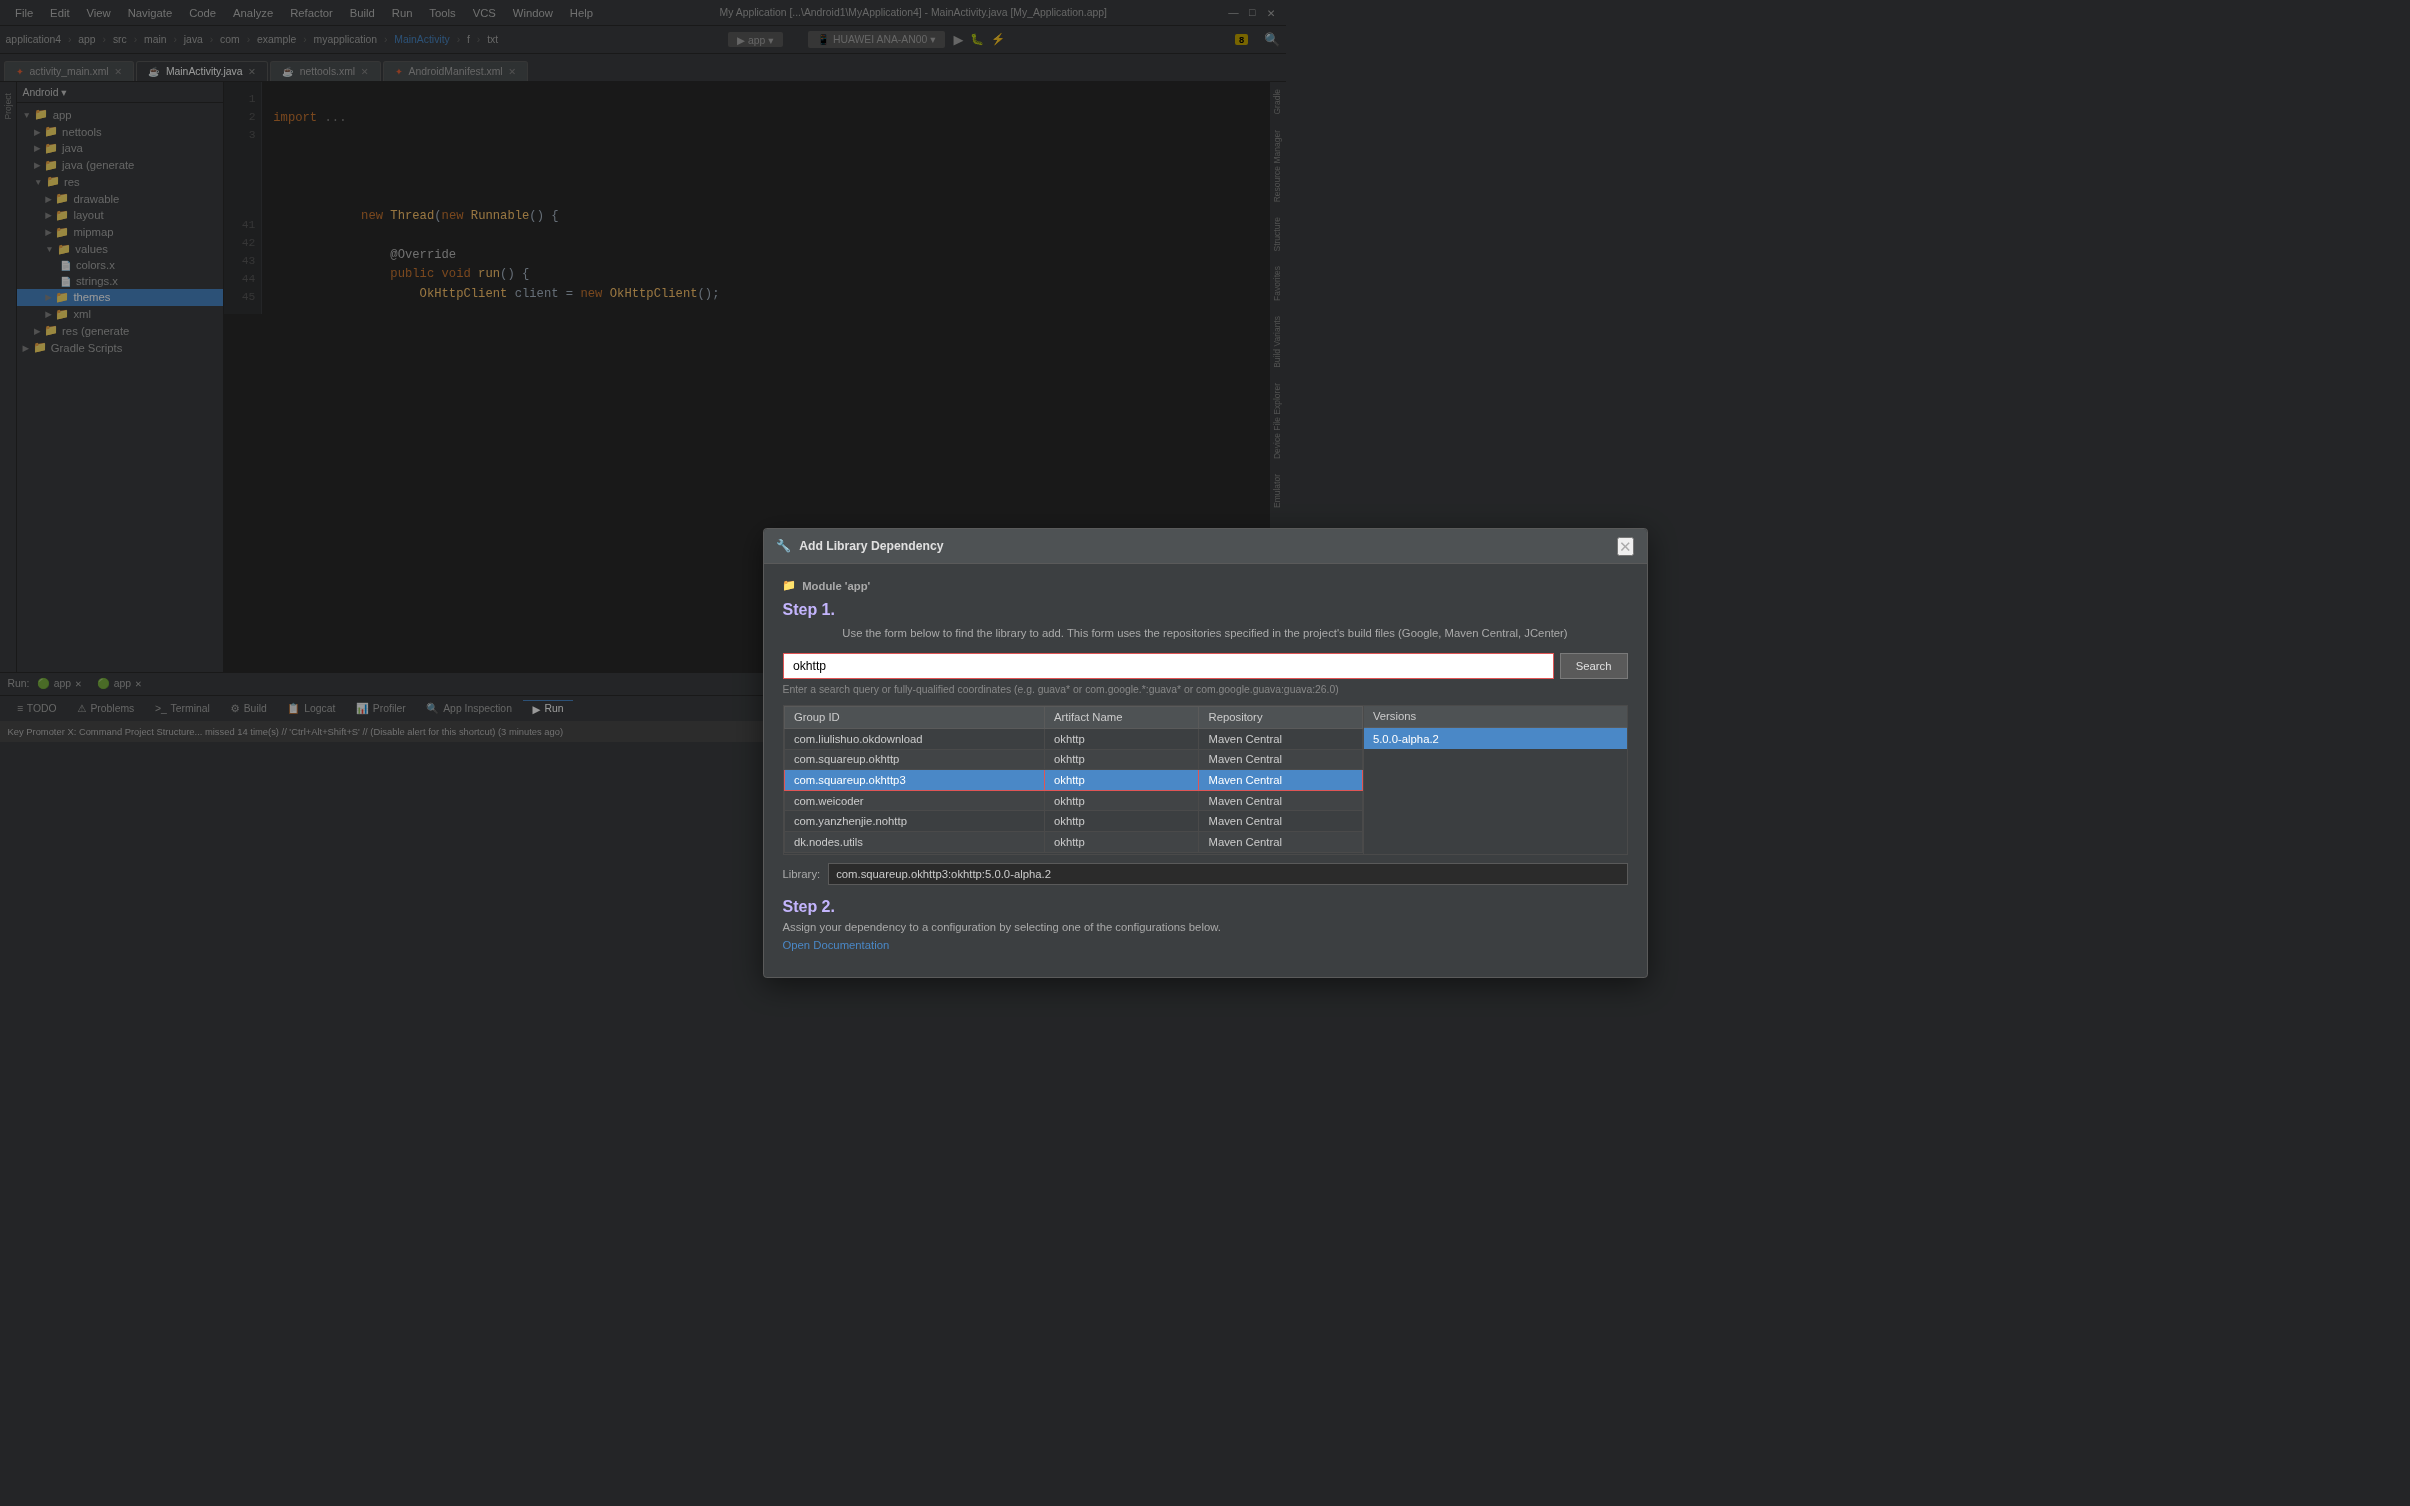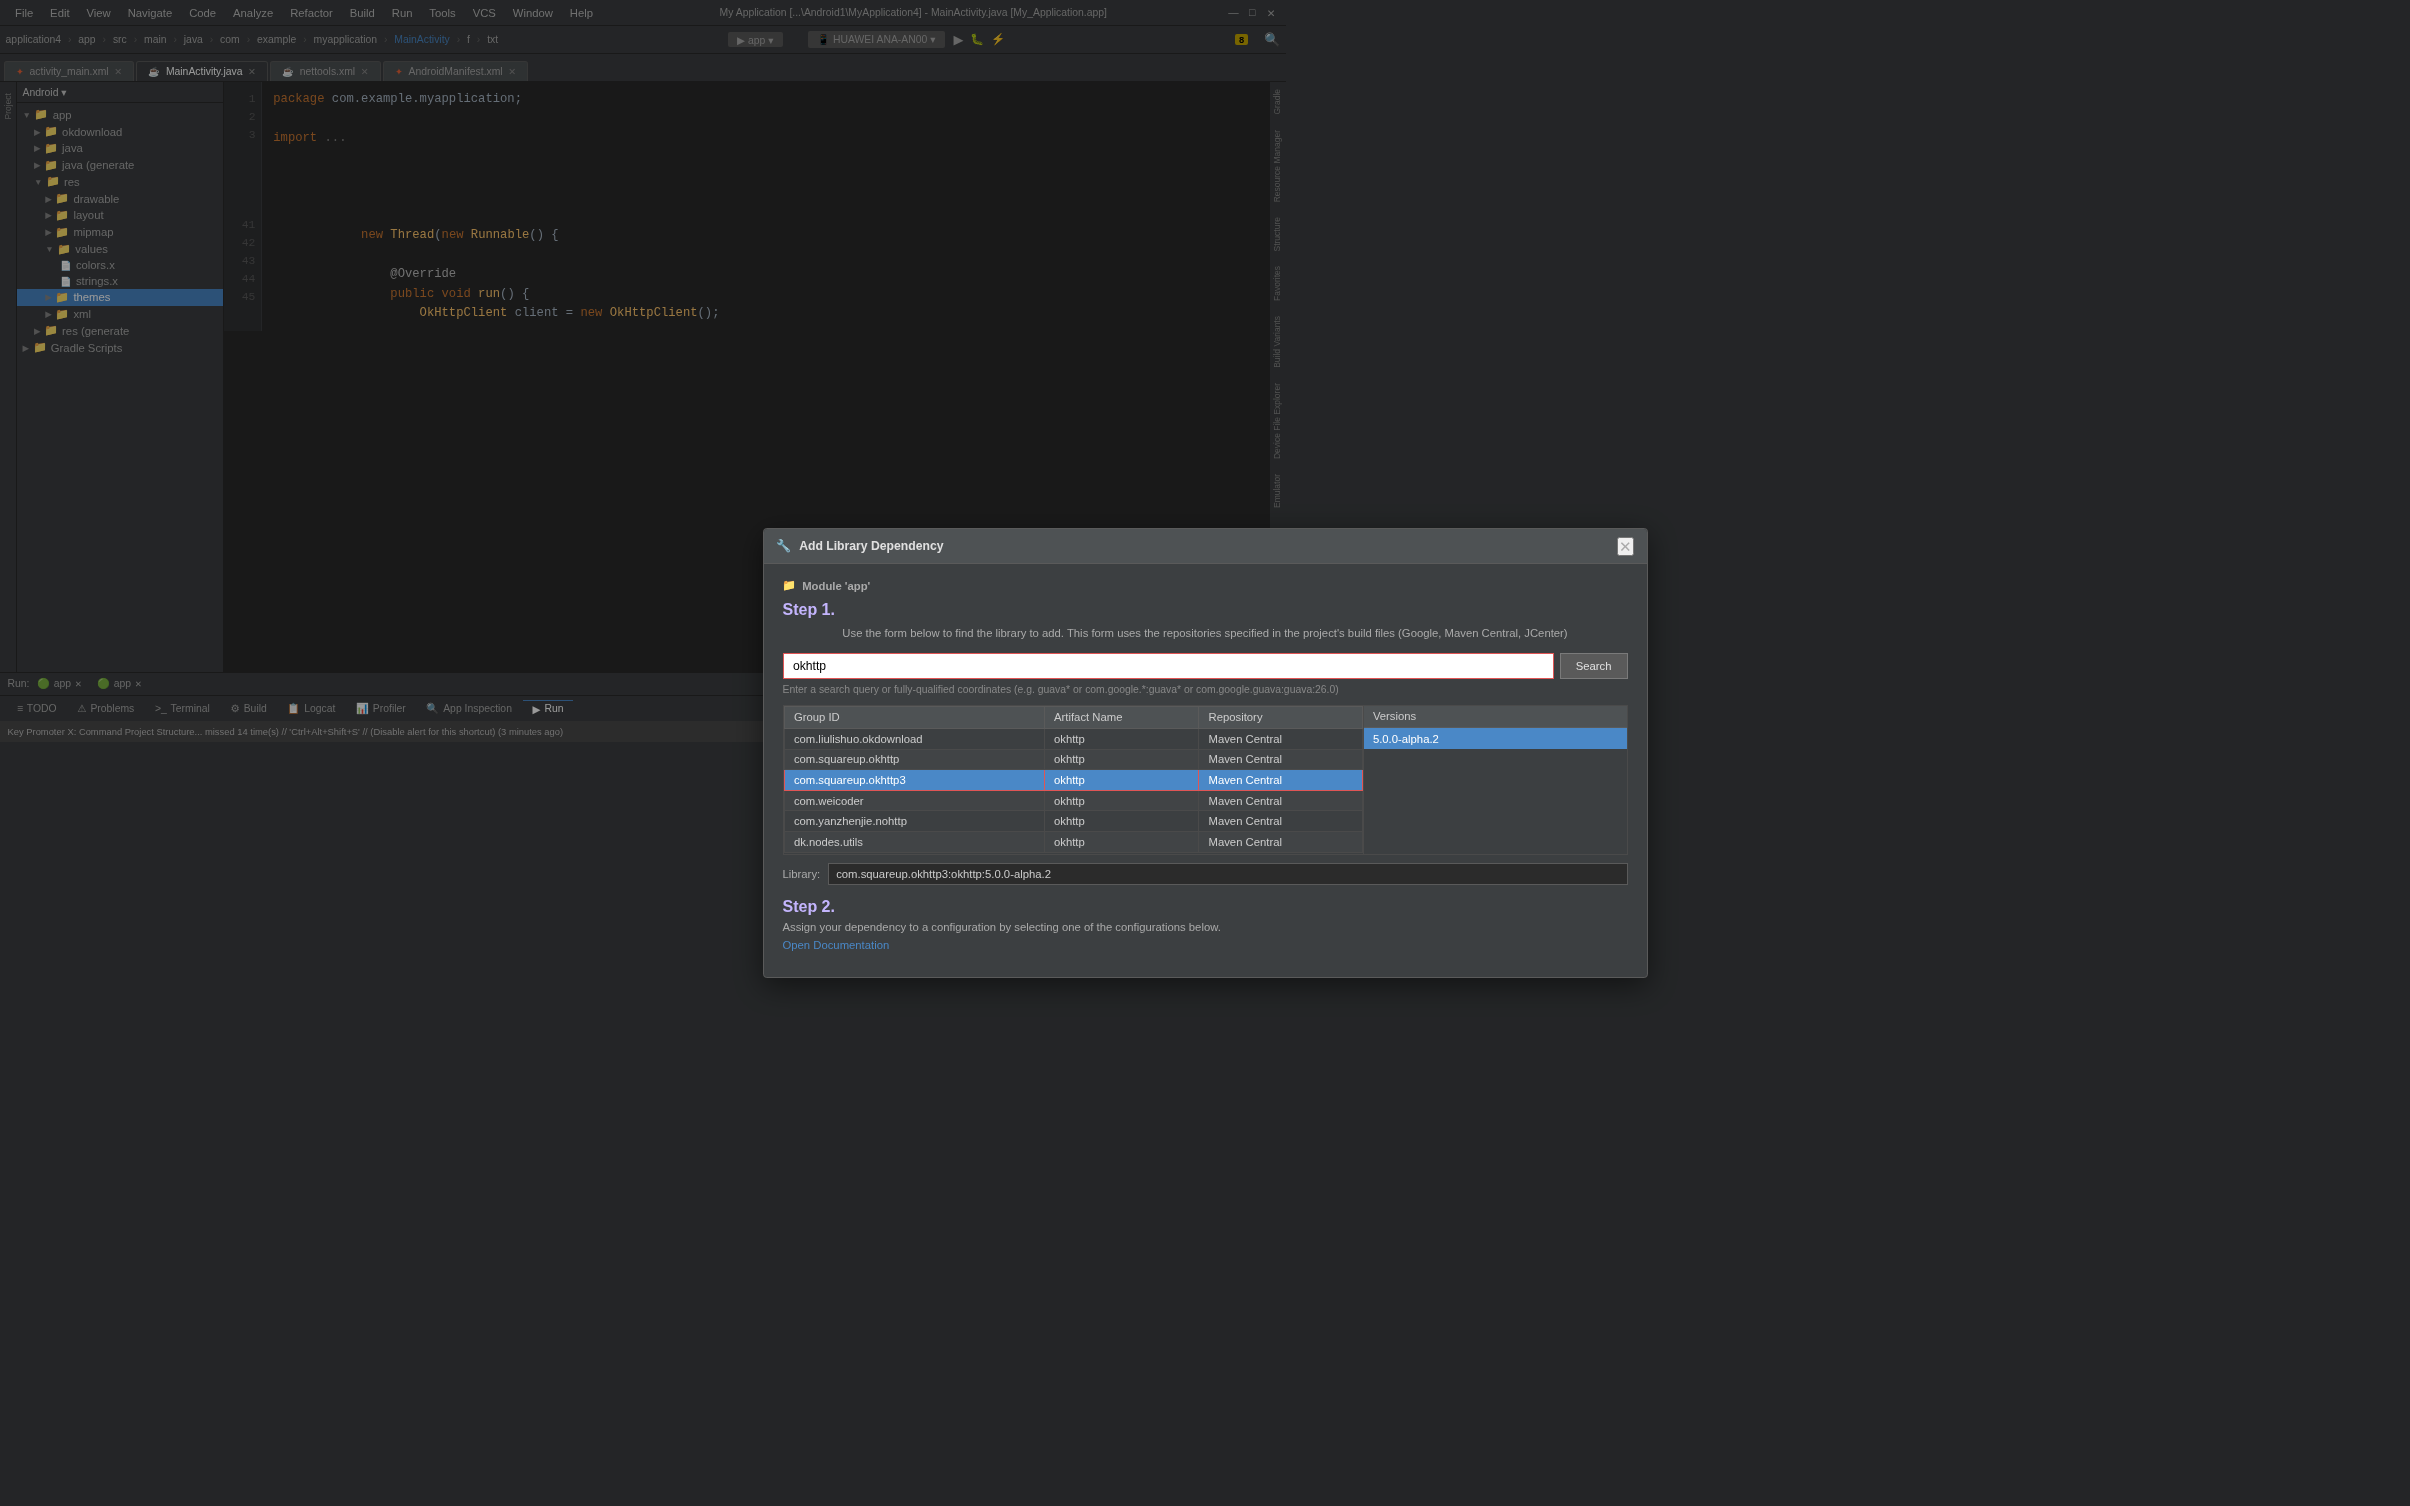--- a/index.html
+++ b/index.html
@@ -217,21 +217,21 @@
 
       <div class="sidebar-item">
         <span class="arrow">▼</span>
         <span class="folder-icon">📁</span>
         <span>app</span>
       </div>
 
       <div class="sidebar-item">
         <span class="arrow indent1" style="margin-left:11.3px;">▶</span>
         <span class="folder-icon">📁</span>
-        <span>okdownload</span>
+        <span>nettools</span>
       </div>
 
       <div class="sidebar-item">
         <span class="arrow" style="margin-left:11.3px;">▶</span>
         <span class="folder-icon">📁</span>
         <span>java</span>
       </div>
 
       <div class="sidebar-item">
         <span class="arrow" style="margin-left:11.3px;">▶</span>
@@ -318,21 +318,20 @@
         <div>&nbsp;</div>
         <div>&nbsp;</div>
         <div>&nbsp;</div>
         <div>41</div>
         <div>42</div>
         <div>43</div>
         <div>44</div>
         <div>45</div>
       </div>
       <div class="code-lines">
-        <div class="code-line"><span class="kw">package</span> com.example.myapplication;</div>
         <div class="code-line">&nbsp;</div>
         <div class="code-line"><span class="kw">import</span> <span style="color:#808080;">...</span></div>
         <div class="code-line">&nbsp;</div>
         <div class="code-line">&nbsp;</div>
         <div class="code-line">&nbsp;</div>
         <div class="code-line">&nbsp;</div>
         <div class="code-line">&nbsp;&nbsp;&nbsp;&nbsp;&nbsp;&nbsp;&nbsp;&nbsp;&nbsp;&nbsp;&nbsp;&nbsp;<span class="kw">new</span> <span class="cls">Thread</span>(<span class="kw">new</span> <span class="cls">Runnable</span>() {</div>
         <div class="code-line">&nbsp;</div>
         <div class="code-line">&nbsp;&nbsp;&nbsp;&nbsp;&nbsp;&nbsp;&nbsp;&nbsp;&nbsp;&nbsp;&nbsp;&nbsp;&nbsp;&nbsp;&nbsp;&nbsp;<span style="color:#bbb;">@Override</span></div>
         <div class="code-line">&nbsp;&nbsp;&nbsp;&nbsp;&nbsp;&nbsp;&nbsp;&nbsp;&nbsp;&nbsp;&nbsp;&nbsp;&nbsp;&nbsp;&nbsp;&nbsp;<span class="kw">public void</span> <span class="cls">run</span>() {</div>

